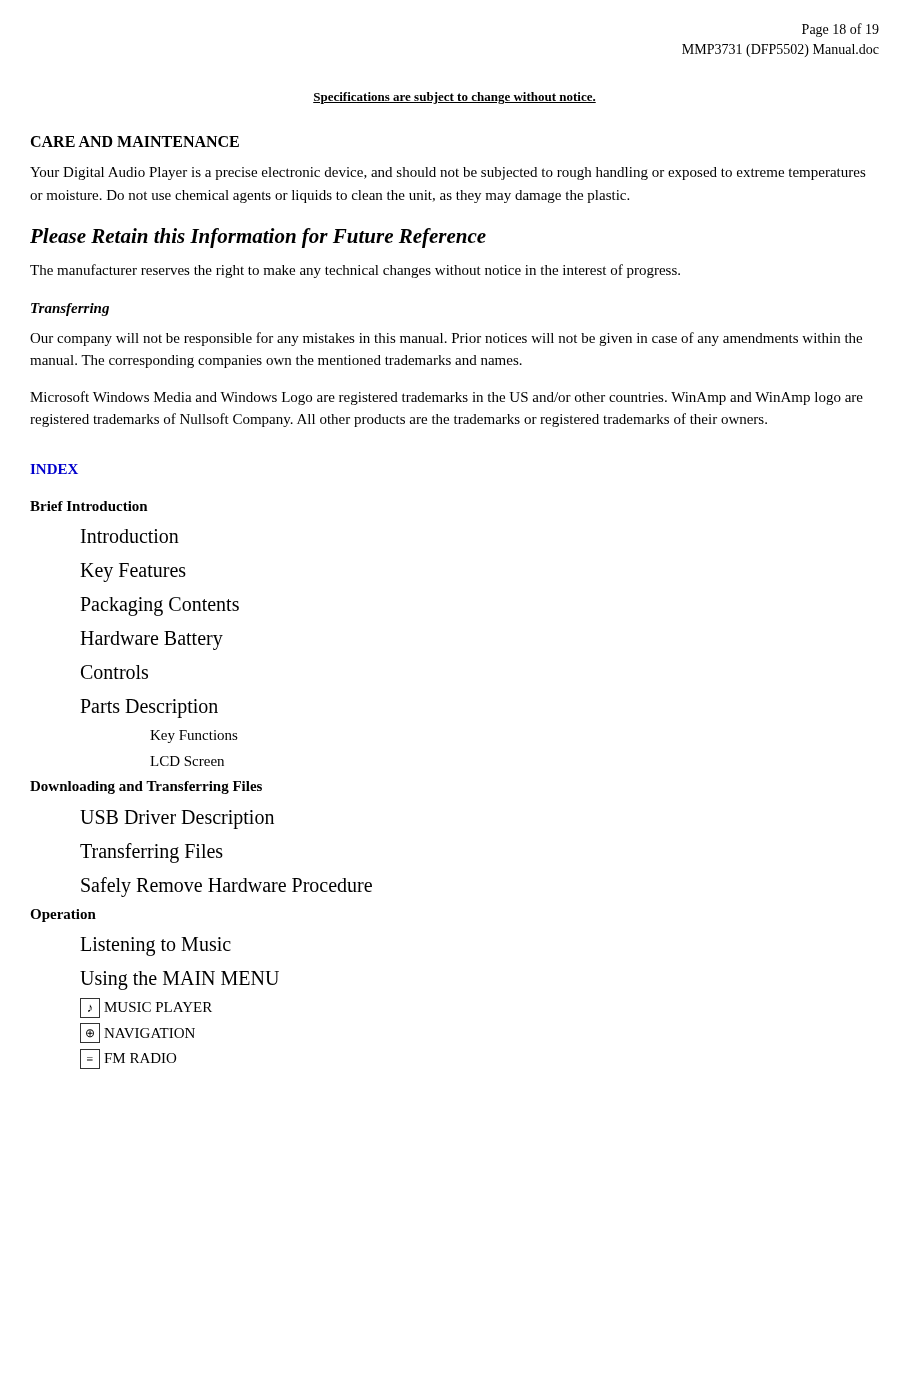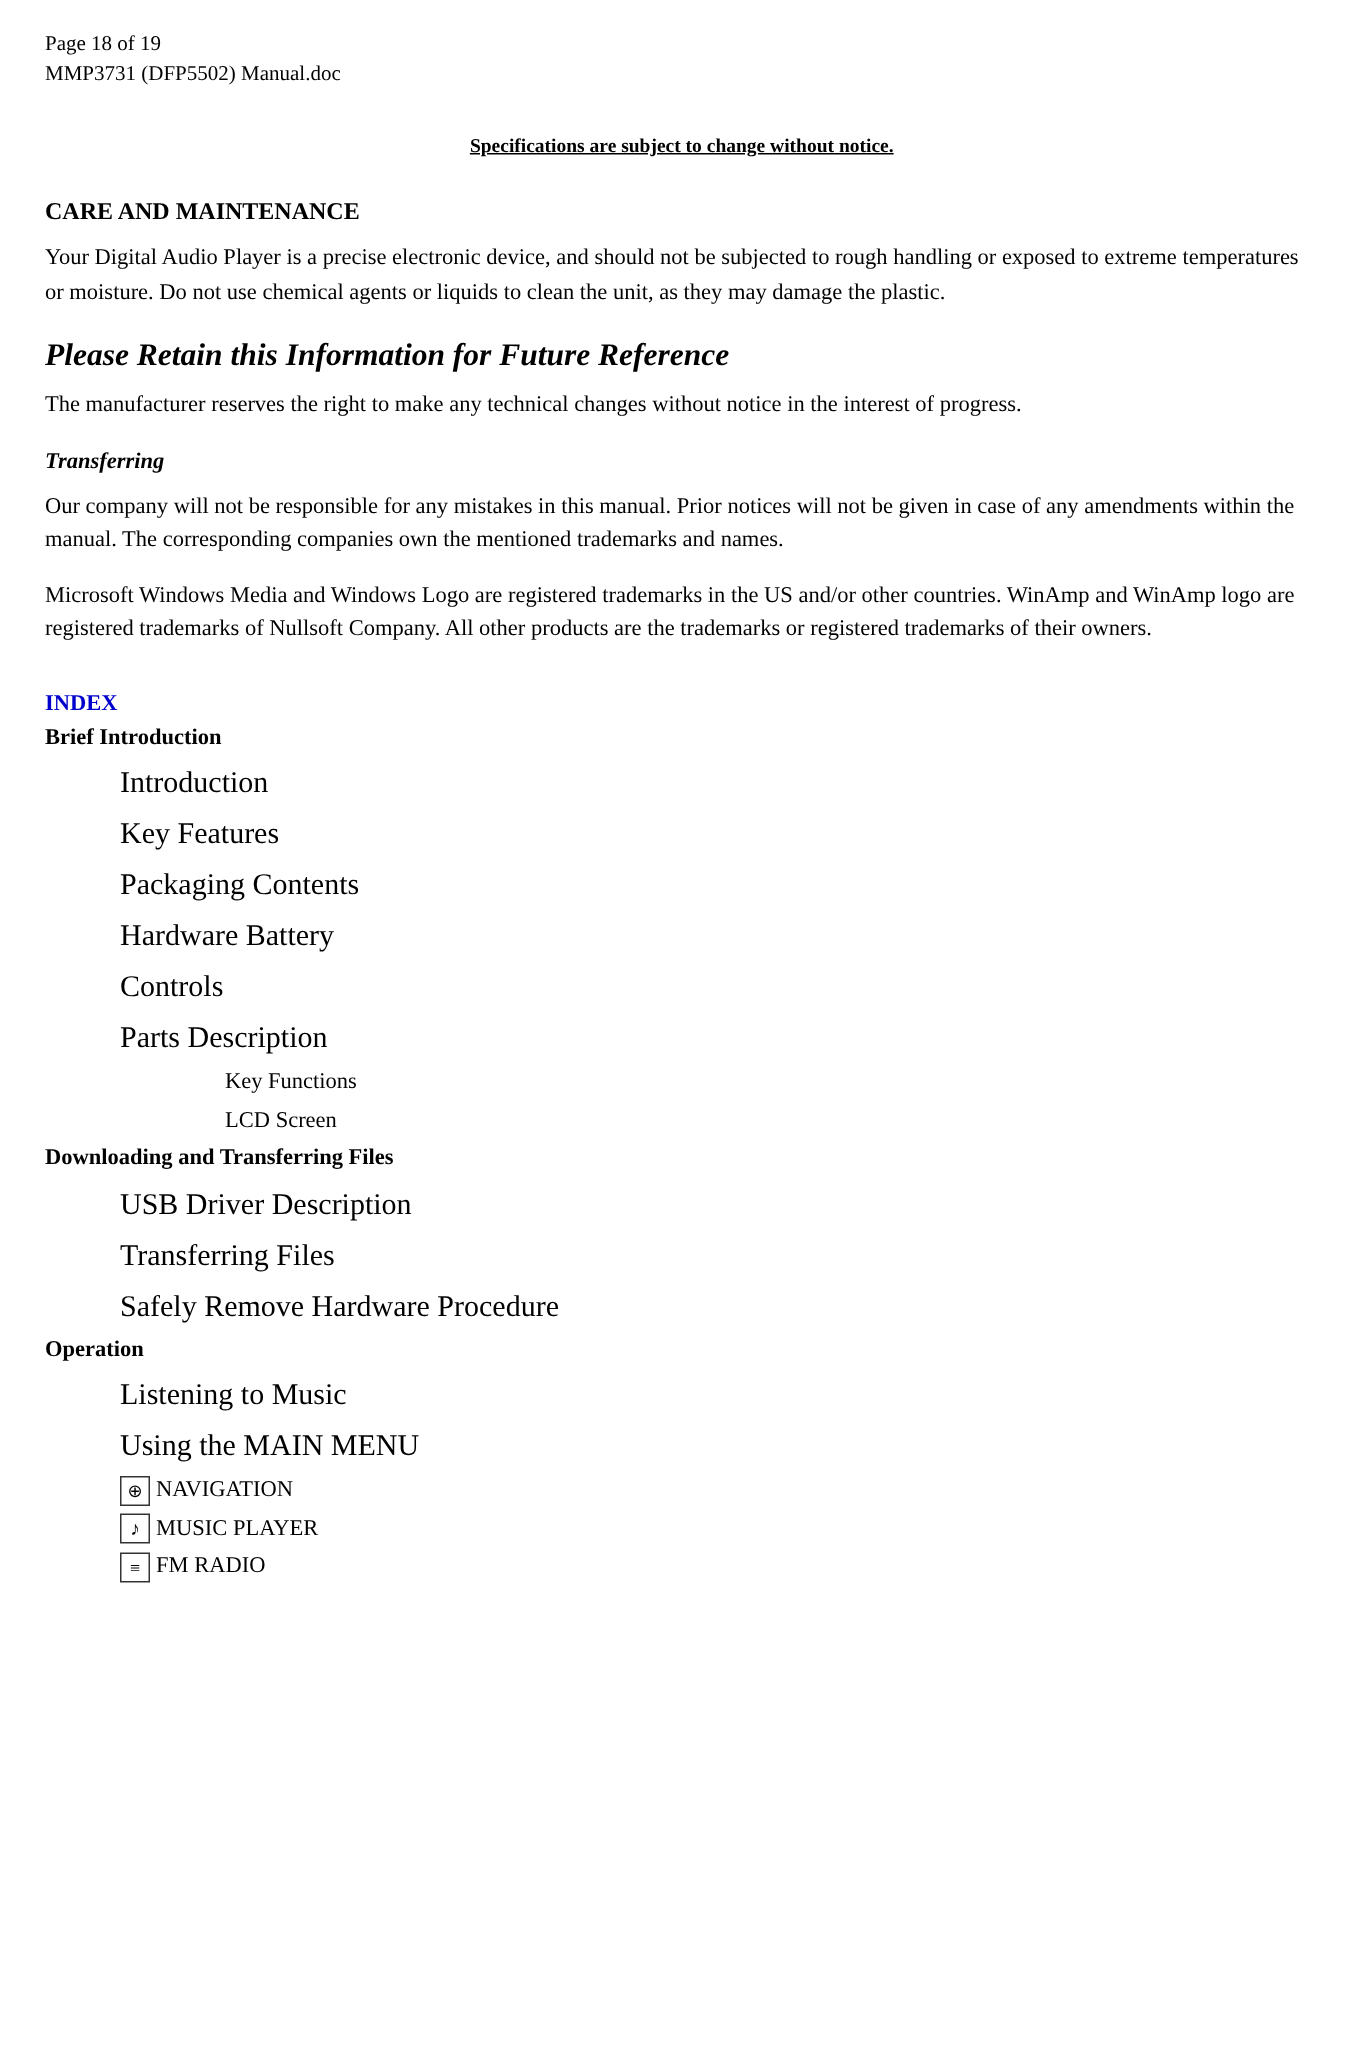--- a/index.html
+++ b/index.html
@@ -11,20 +11,21 @@
       font-family: Times New Roman, serif;
       font-size: 15px;
       background: #ffffff;
       color: #000000;
       padding: 20px 30px 20px 30px;
       width: 909px;
       min-height: 1376px;
     }
     .page-header {
       margin-bottom: 4px;
+      text-align: right;
     }
     .page-header-line {
       font-size: 14px;
       line-height: 1.4;
     }
     .specs-title {
       text-align: center;
       font-size: 13px;
       font-weight: bold;
       text-decoration: underline;
@@ -52,21 +53,21 @@
       font-style: italic;
       margin: 18px 0 10px 0;
     }
     .index-section {
       margin-top: 30px;
     }
     .index-title {
       color: #0000cc;
       font-size: 15px;
       font-weight: bold;
-      margin-bottom: 2px;
+      margin-bottom: 16px;
     }
     .index-bold {
       font-weight: bold;
       font-size: 15px;
       line-height: 1.7;
     }
     .index-item {
       font-size: 20px;
       line-height: 1.7;
       padding-left: 50px;
@@ -142,24 +143,24 @@
 
   <div class="index-bold">Downloading and Transferring Files</div>
   <div class="index-item">USB Driver Description</div>
   <div class="index-item">Transferring Files</div>
   <div class="index-item">Safely Remove Hardware Procedure</div>
 
   <div class="index-bold">Operation</div>
   <div class="index-item">Listening to Music</div>
   <div class="index-item">Using the MAIN MENU</div>
   <div class="index-item-icon">
+    <span class="icon-box music-icon"></span>
+    <span>MUSIC PLAYER</span>
+  </div>
+  <div class="index-item-icon">
     <span class="icon-box nav-icon"></span>
     <span>NAVIGATION</span>
-  </div>
-  <div class="index-item-icon">
-    <span class="icon-box music-icon"></span>
-    <span>MUSIC PLAYER</span>
   </div>
   <div class="index-item-icon">
     <span class="icon-box radio-icon"></span>
     <span>FM RADIO</span>
   </div>
 </div>
 
 </body></html>

